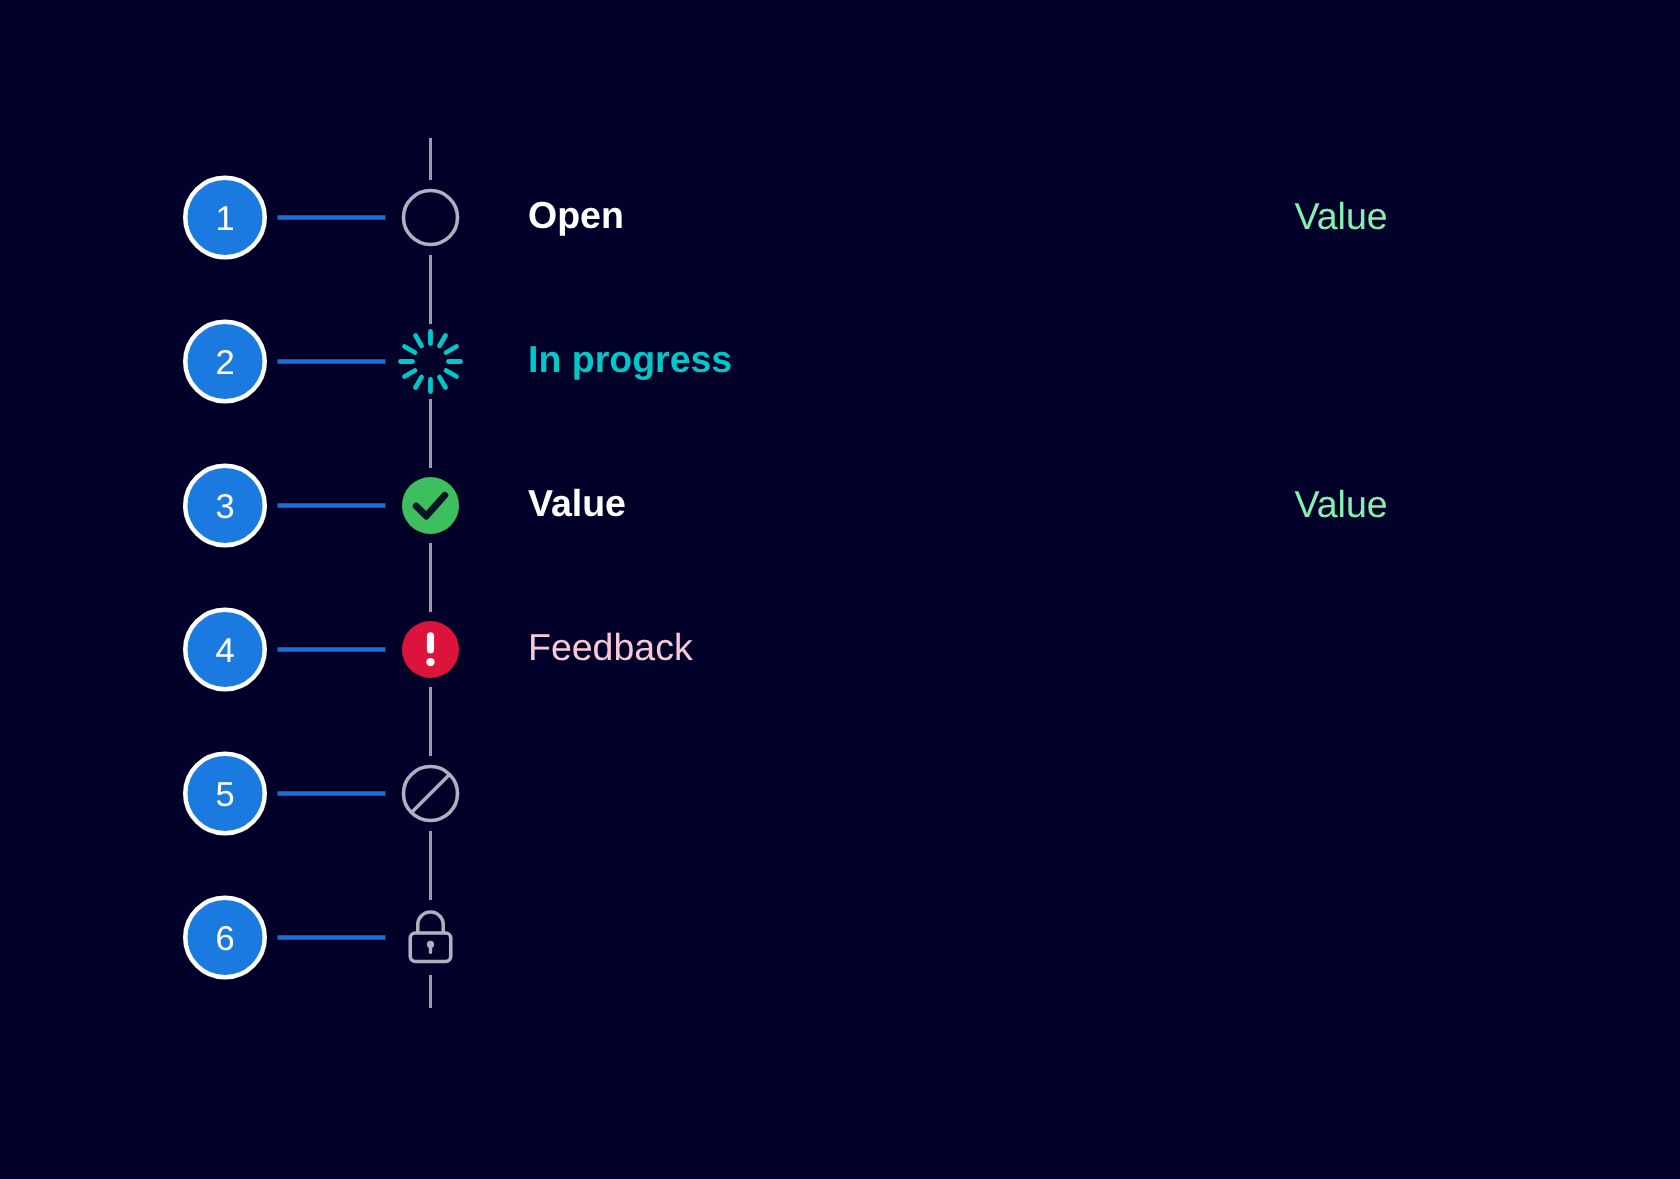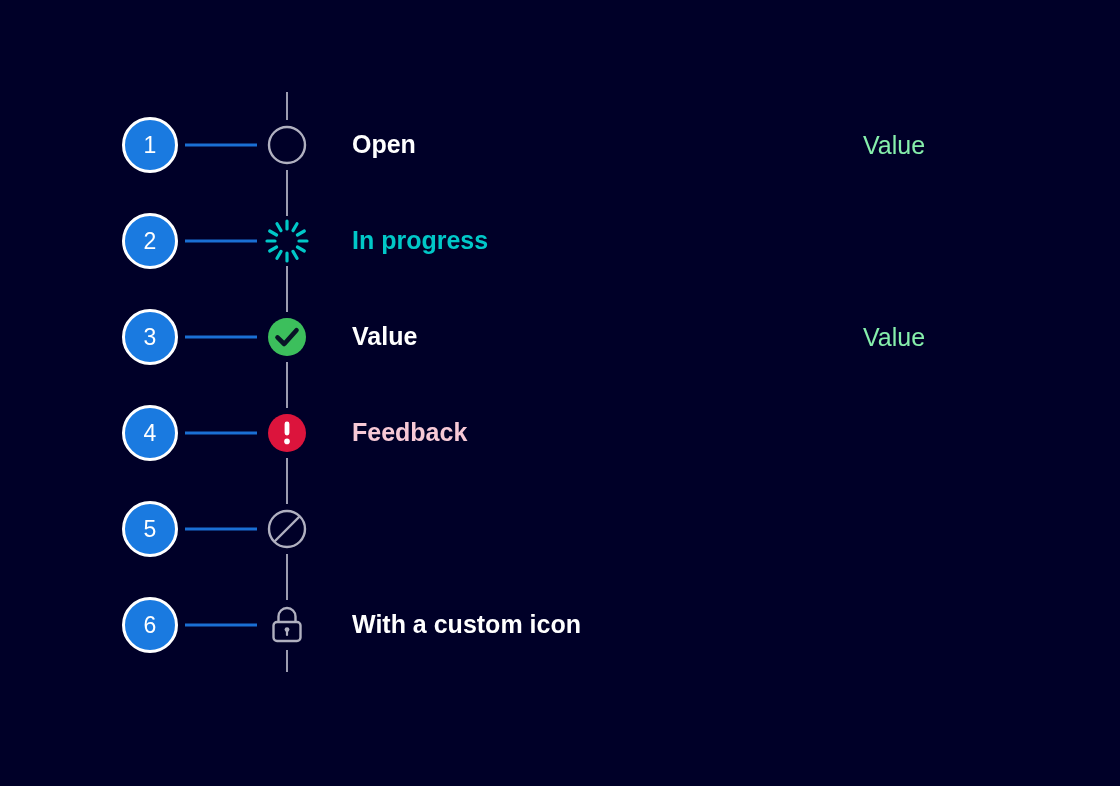--- a/index.html
+++ b/index.html
@@ -103,21 +103,21 @@
   .label-primary {
     font-size: 25px;
     font-weight: bold;
     color: #ffffff;
     line-height: 1.34;
     white-space: nowrap;
   }
   .label-primary.accent-teal { color: #00c8c8; }
   .label-secondary {
     font-size: 25px;
-    font-weight: bold;
+    font-weight: normal;
     color: #f7c9d6;
     line-height: 1.34;
     white-space: nowrap;
   }
 
   
   .value-cell {
     position: absolute;
     left: 863px;
     top: 50%;
@@ -235,19 +235,16 @@
     </div>
     <div class="leader"></div>
     <div class="icon-slot">
       <svg width="44" height="48" viewBox="0 0 44 48">
         <path d="M13.5 21 V15.5 a8.5 8.5 0 0 1 17 0 V21" fill="none" stroke="#b0b0c0" stroke-width="2.4"></path>
         <rect x="8.5" y="21" width="27" height="19" rx="3.5" fill="none" stroke="#b0b0c0" stroke-width="2.4"></rect>
         <circle cx="22" cy="28.6" r="2.4" fill="#b0b0c0"></circle>
         <rect x="20.9" y="28.6" width="2.2" height="6.4" rx="1.1" fill="#b0b0c0"></rect>
       </svg>
     </div>
-    <div class="labels">
-      <div class="label-primary">With a custom icon</div>
-    </div>
 
   </div>
 
 </div>
 
 </body></html>

